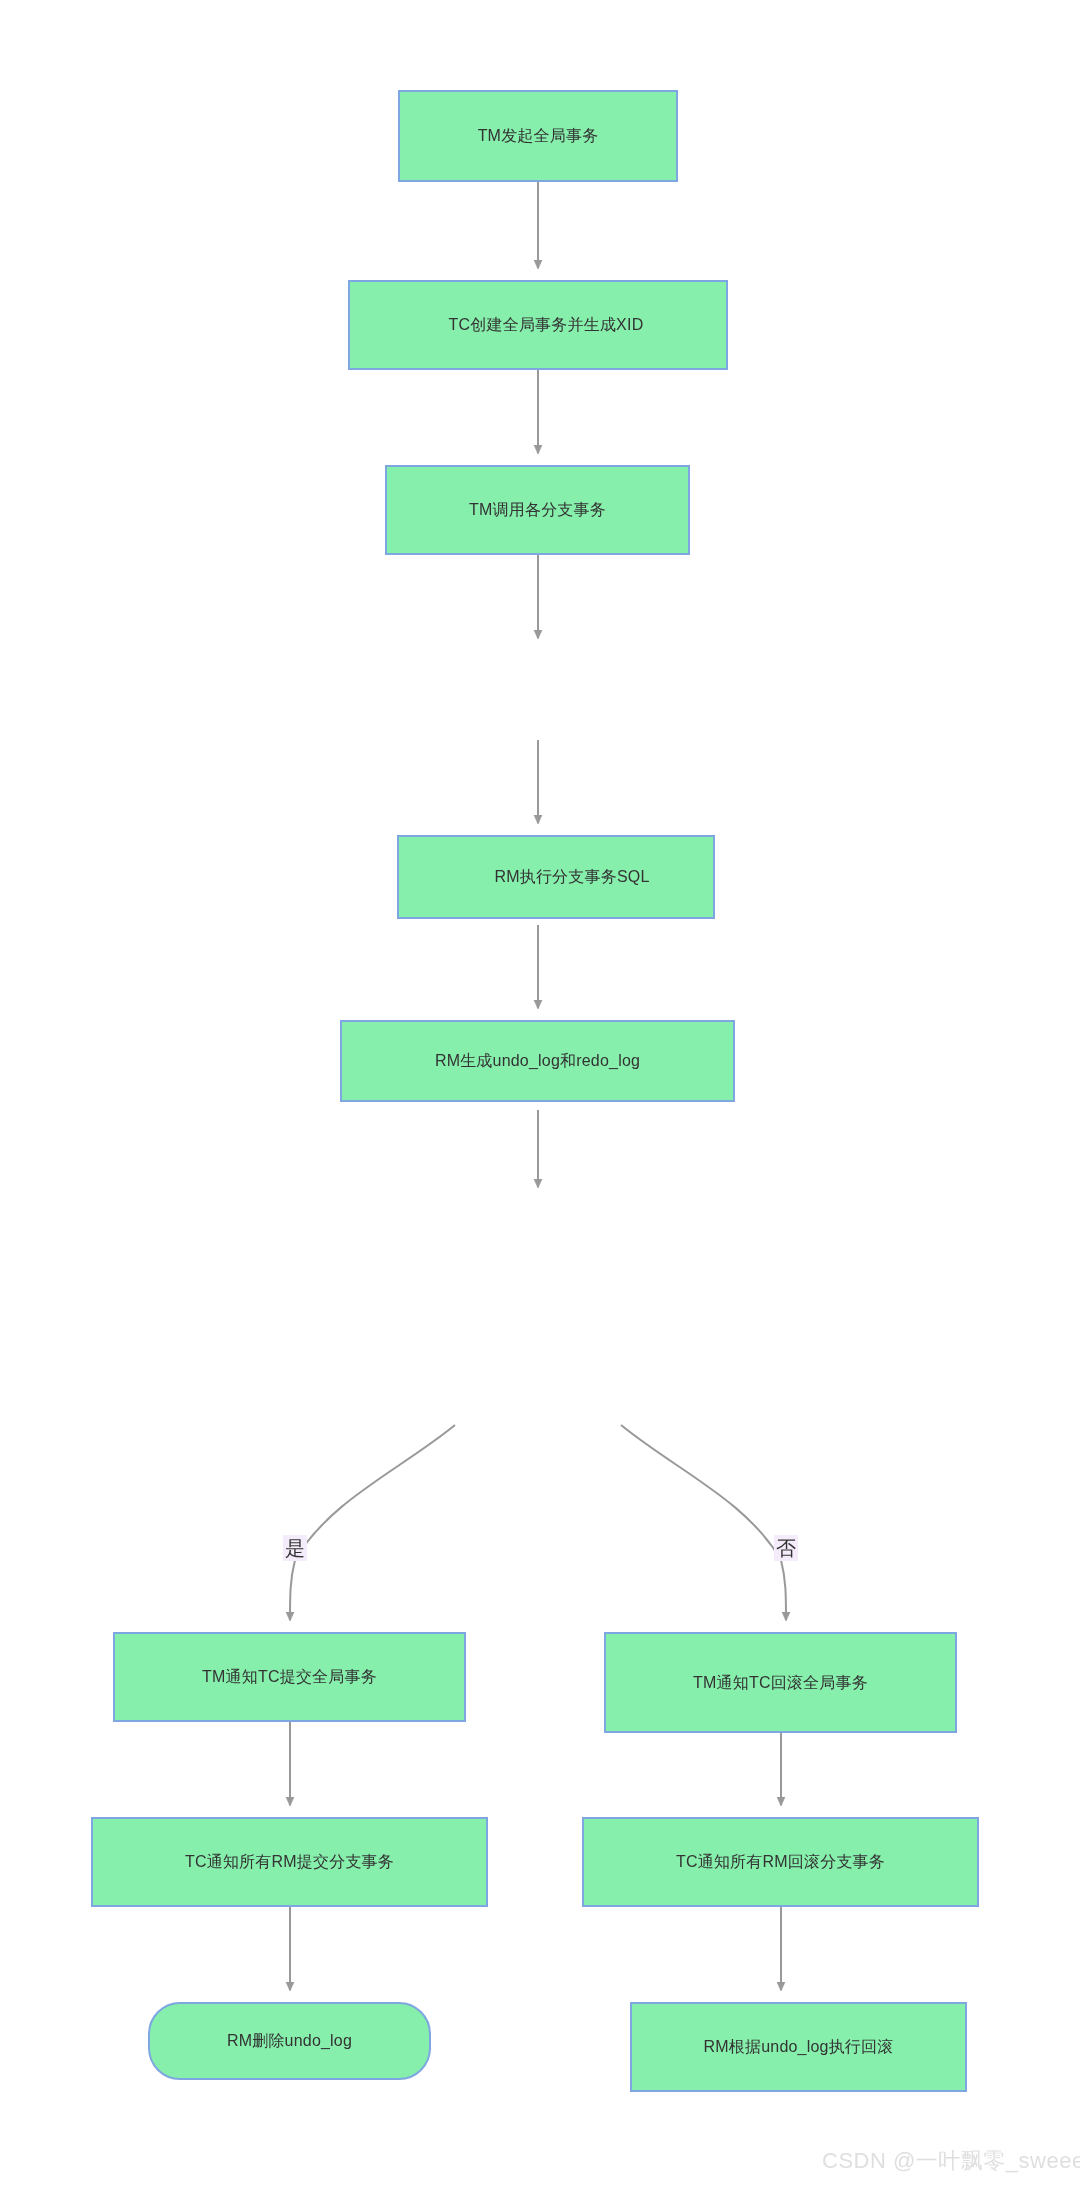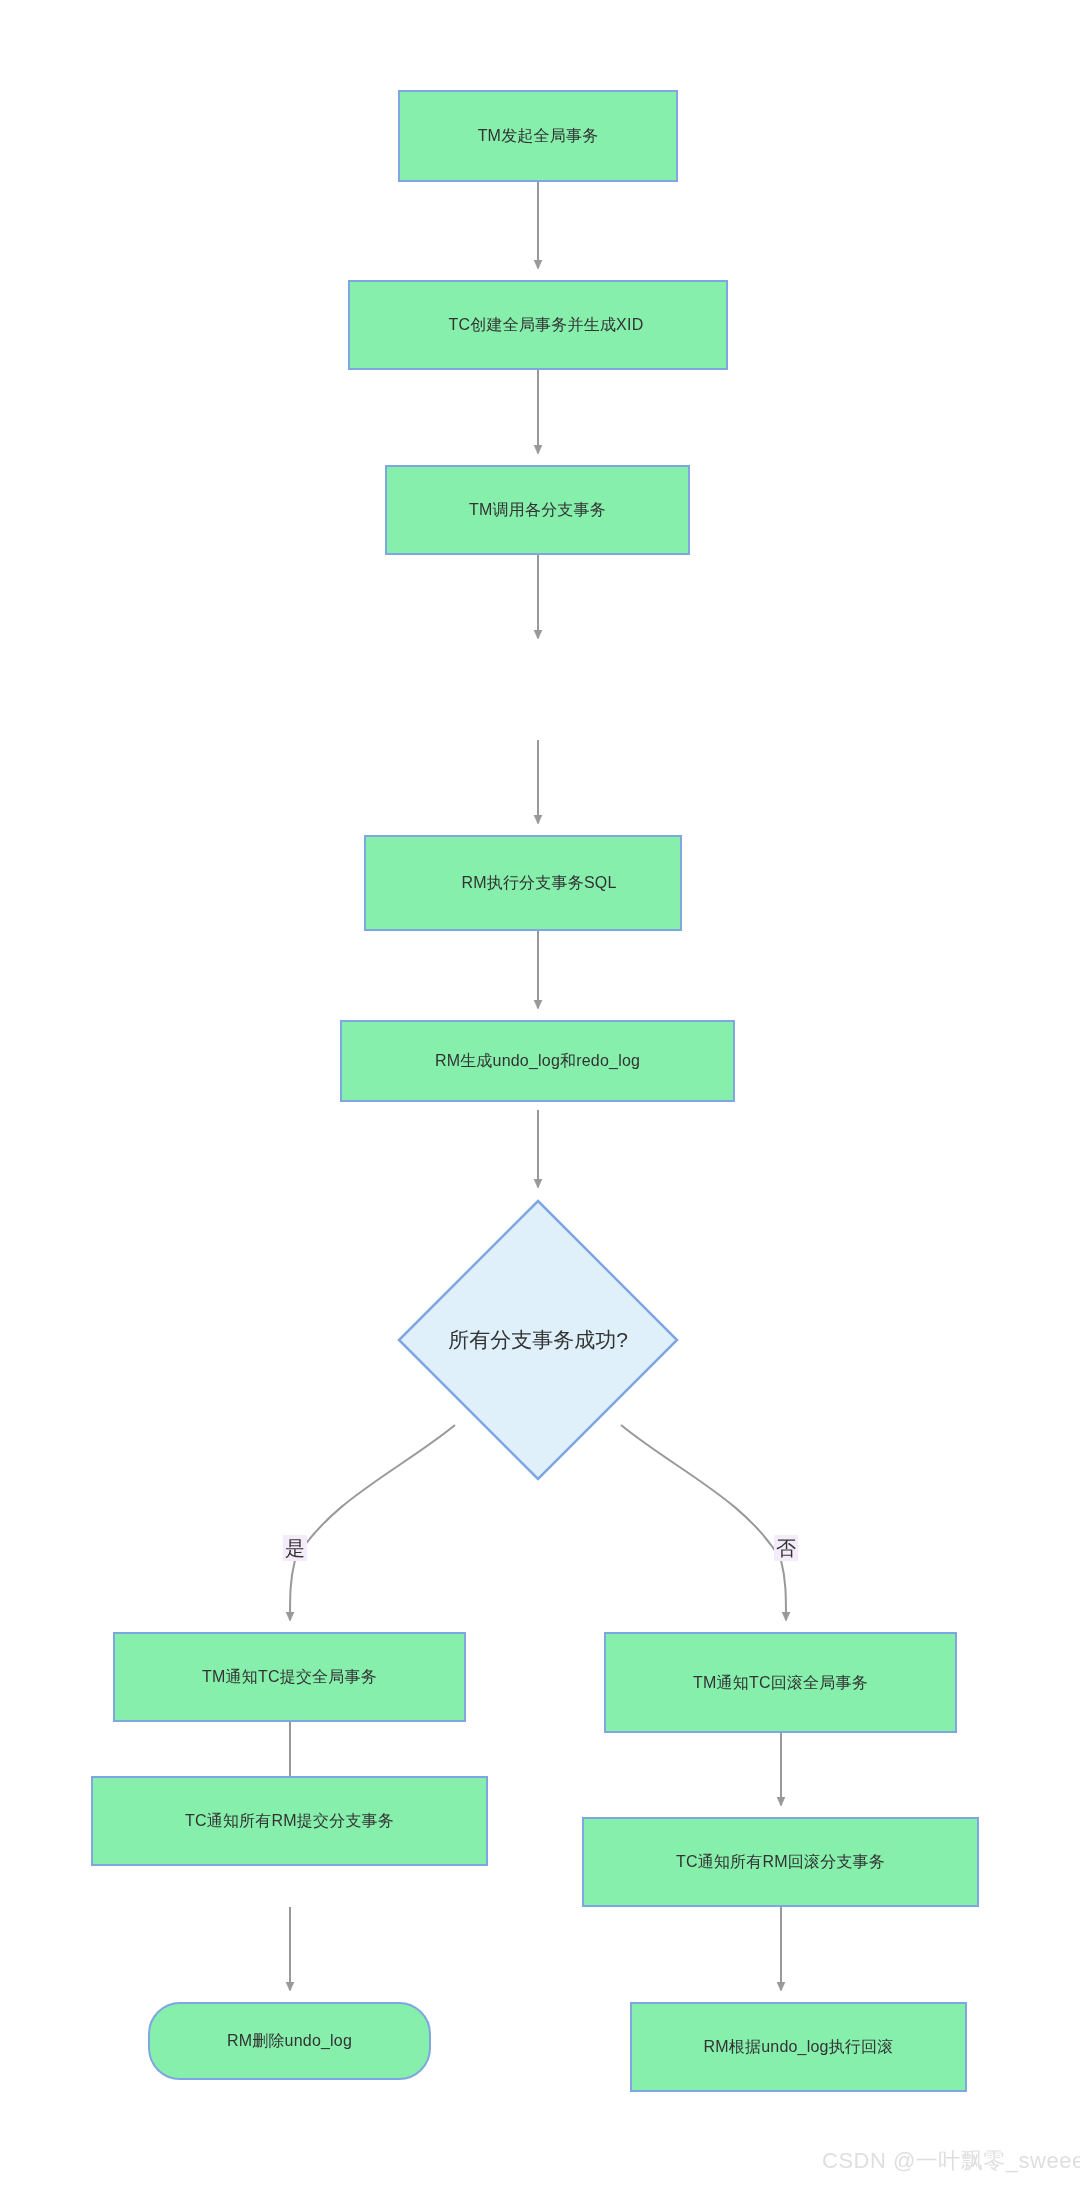--- a/index.html
+++ b/index.html
@@ -122,47 +122,41 @@
 
   <div class="node" style="left:348px; top:280px; width:380px; height:90px;padding-left:16px;">
     <span class="node-label">TC创建全局事务并生成XID</span>
   </div>
 
   <div class="node" style="left:385px; top:465px; width:305px; height:90px;">
     <span class="node-label">TM调用各分支事务</span>
   </div>
 
 
-  <div class="node" style="left:364px; top:835px; width:318px; height:96px;padding-left:32px;">
+  <div class="node" style="left:397px; top:835px; width:318px; height:84px;padding-left:32px;">
     <span class="node-label">RM执行分支事务SQL</span>
   </div>
 
   <div class="node" style="left:340px; top:1020px; width:395px; height:82px;">
     <span class="node-label">RM生成undo_log和redo_log</span>
   </div>
 
-  <div class="decision" style="left:397px; top:1199px; width:282px; height:282px;">
-    <svg width="282" height="282" viewBox="0 0 282 282">
-      <polygon points="141,2 280,141 141,280 2,141" fill="#DFF0FB" stroke="#7EA6E0" stroke-width="2.5"></polygon>
-    </svg>
-    <span class="decision-label">所有分支事务成功?</span>
-  </div>
 
   <div class="edge-label" style="left:283px; top:1535px;">
     <span>是</span>
   </div>
   <div class="edge-label" style="left:774px; top:1535px;">
     <span>否</span>
   </div>
 
   <div class="node" style="left:113px; top:1632px; width:353px; height:90px;">
     <span class="node-label">TM通知TC提交全局事务</span>
   </div>
 
-  <div class="node" style="left:91px; top:1776px; width:397px; height:90px;">
+  <div class="node" style="left:91px; top:1817px; width:397px; height:90px;">
     <span class="node-label">TC通知所有RM提交分支事务</span>
   </div>
 
   <div class="node" style="left:148px; top:2002px; width:283px; height:78px;border-radius:32px;">
     <span class="node-label">RM删除undo_log</span>
   </div>
 
   <div class="node" style="left:604px; top:1632px; width:353px; height:101px;">
     <span class="node-label">TM通知TC回滚全局事务</span>
   </div>

